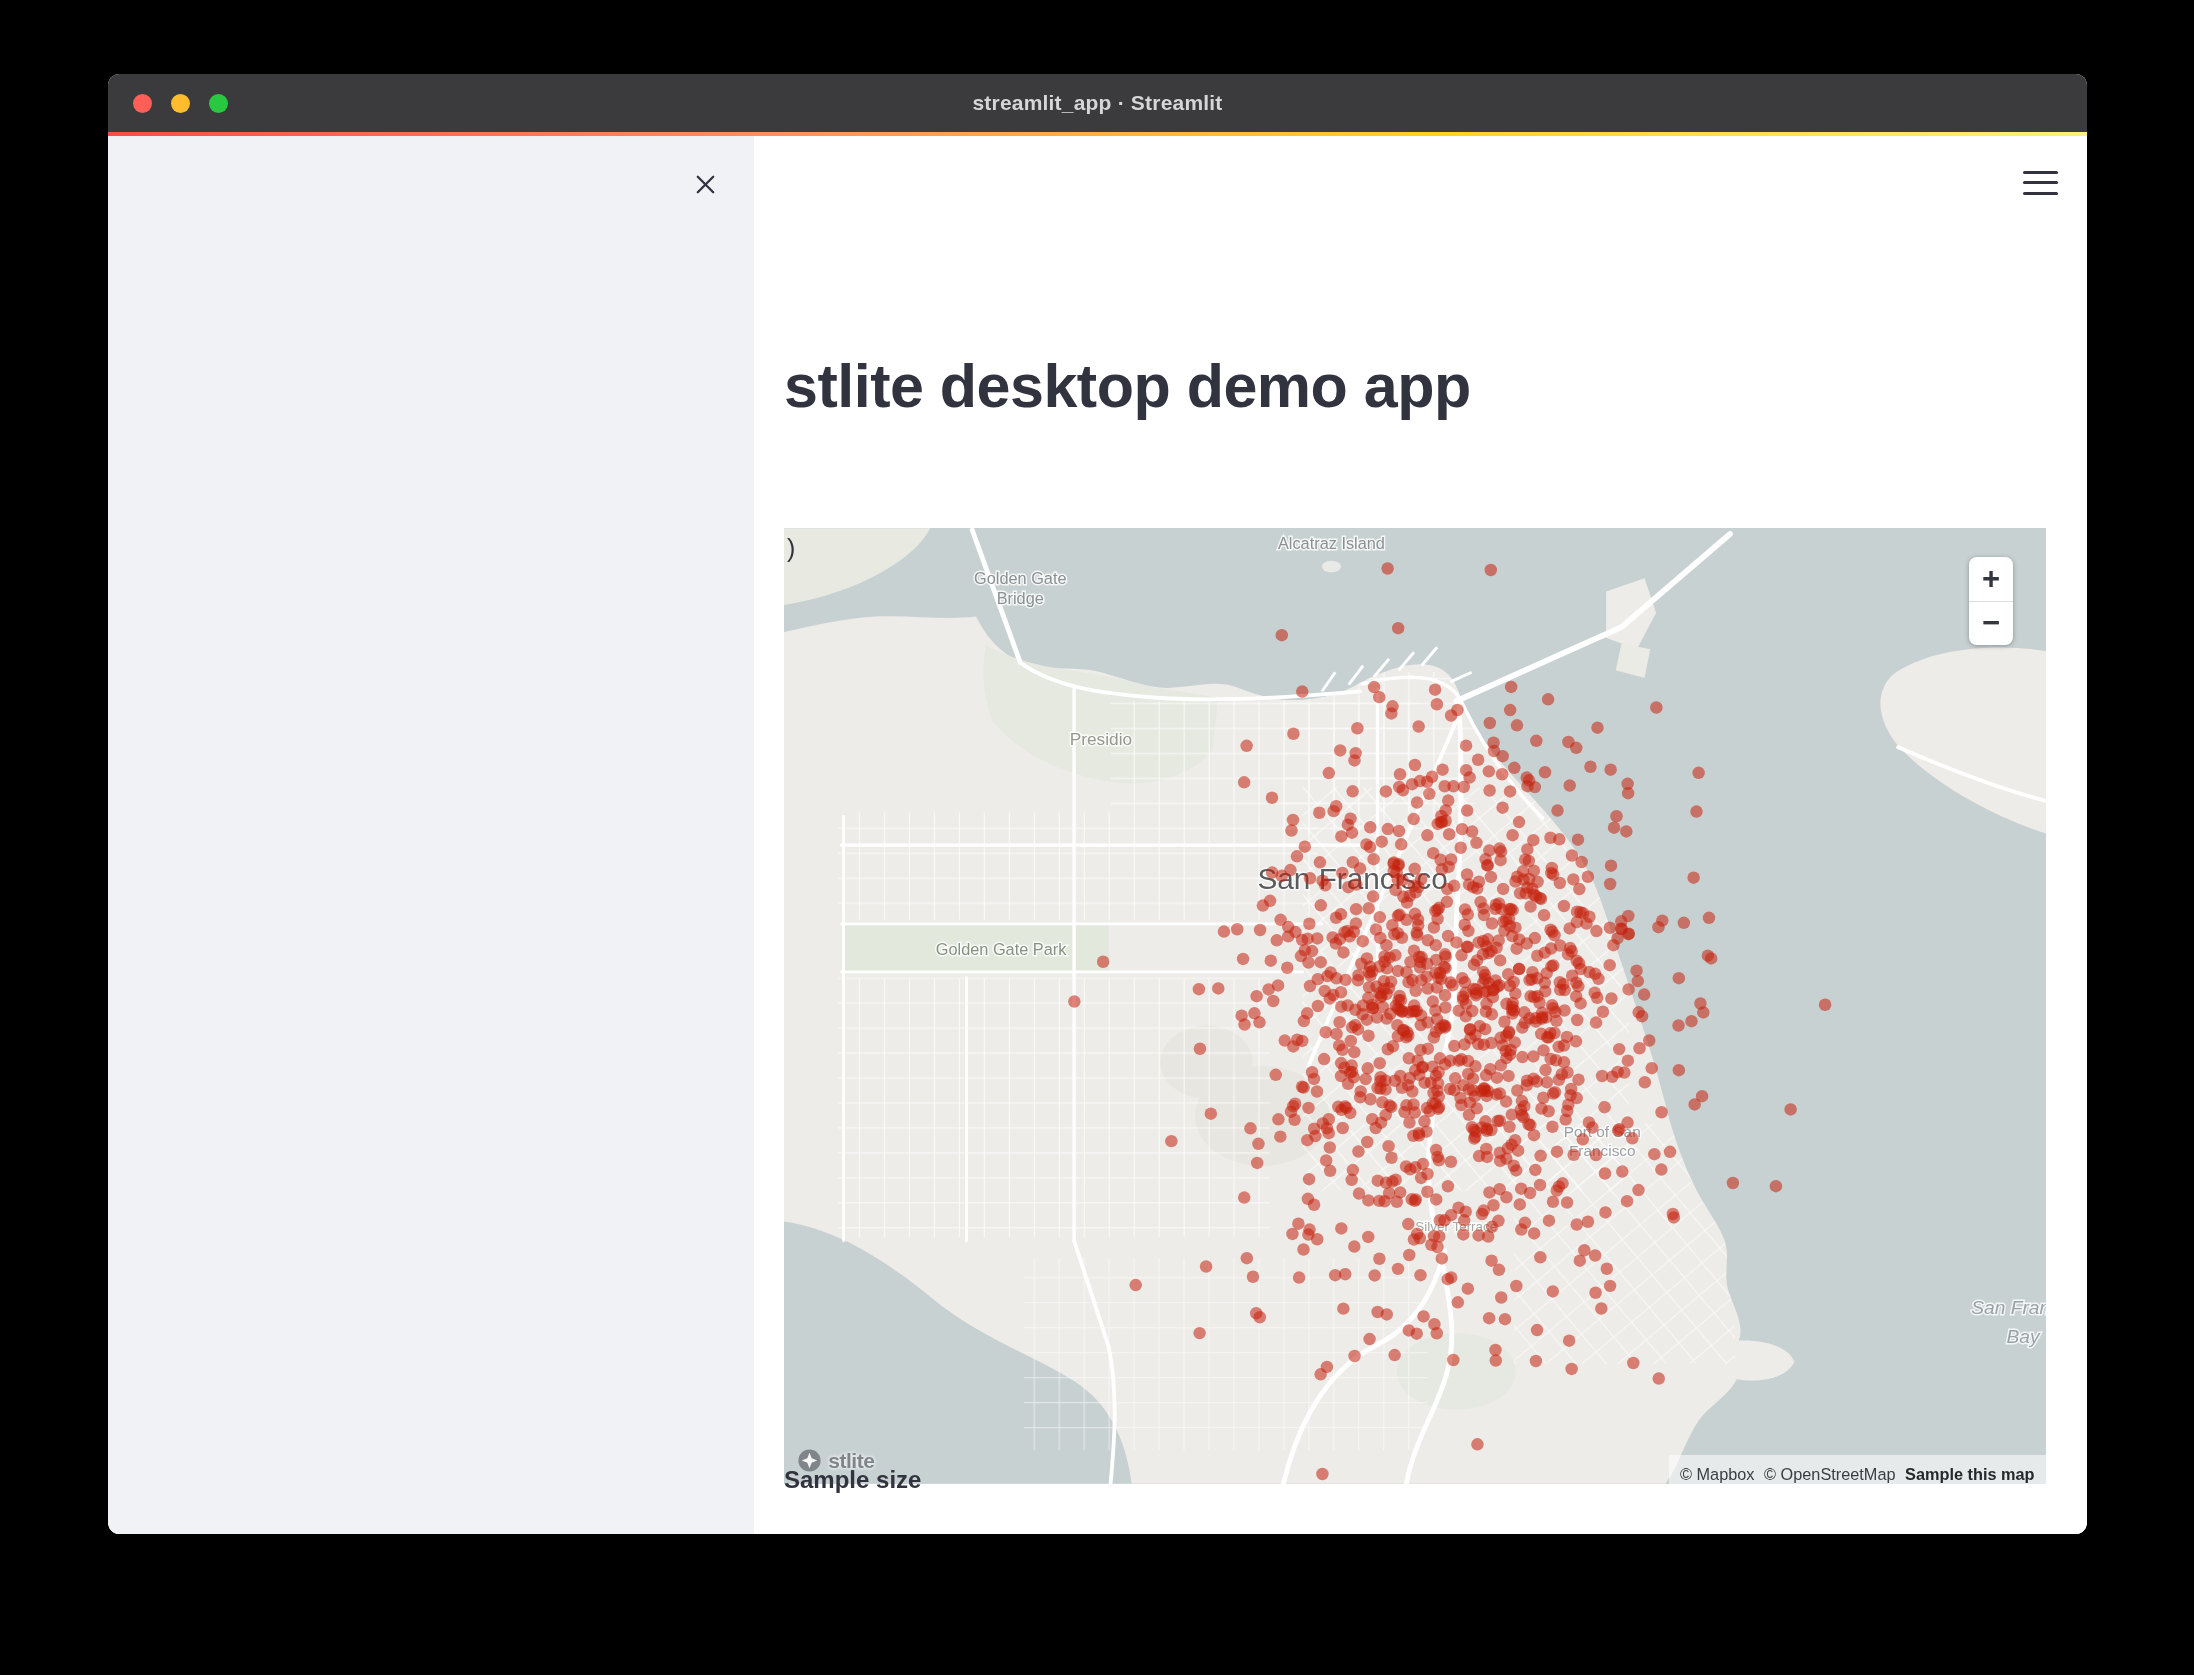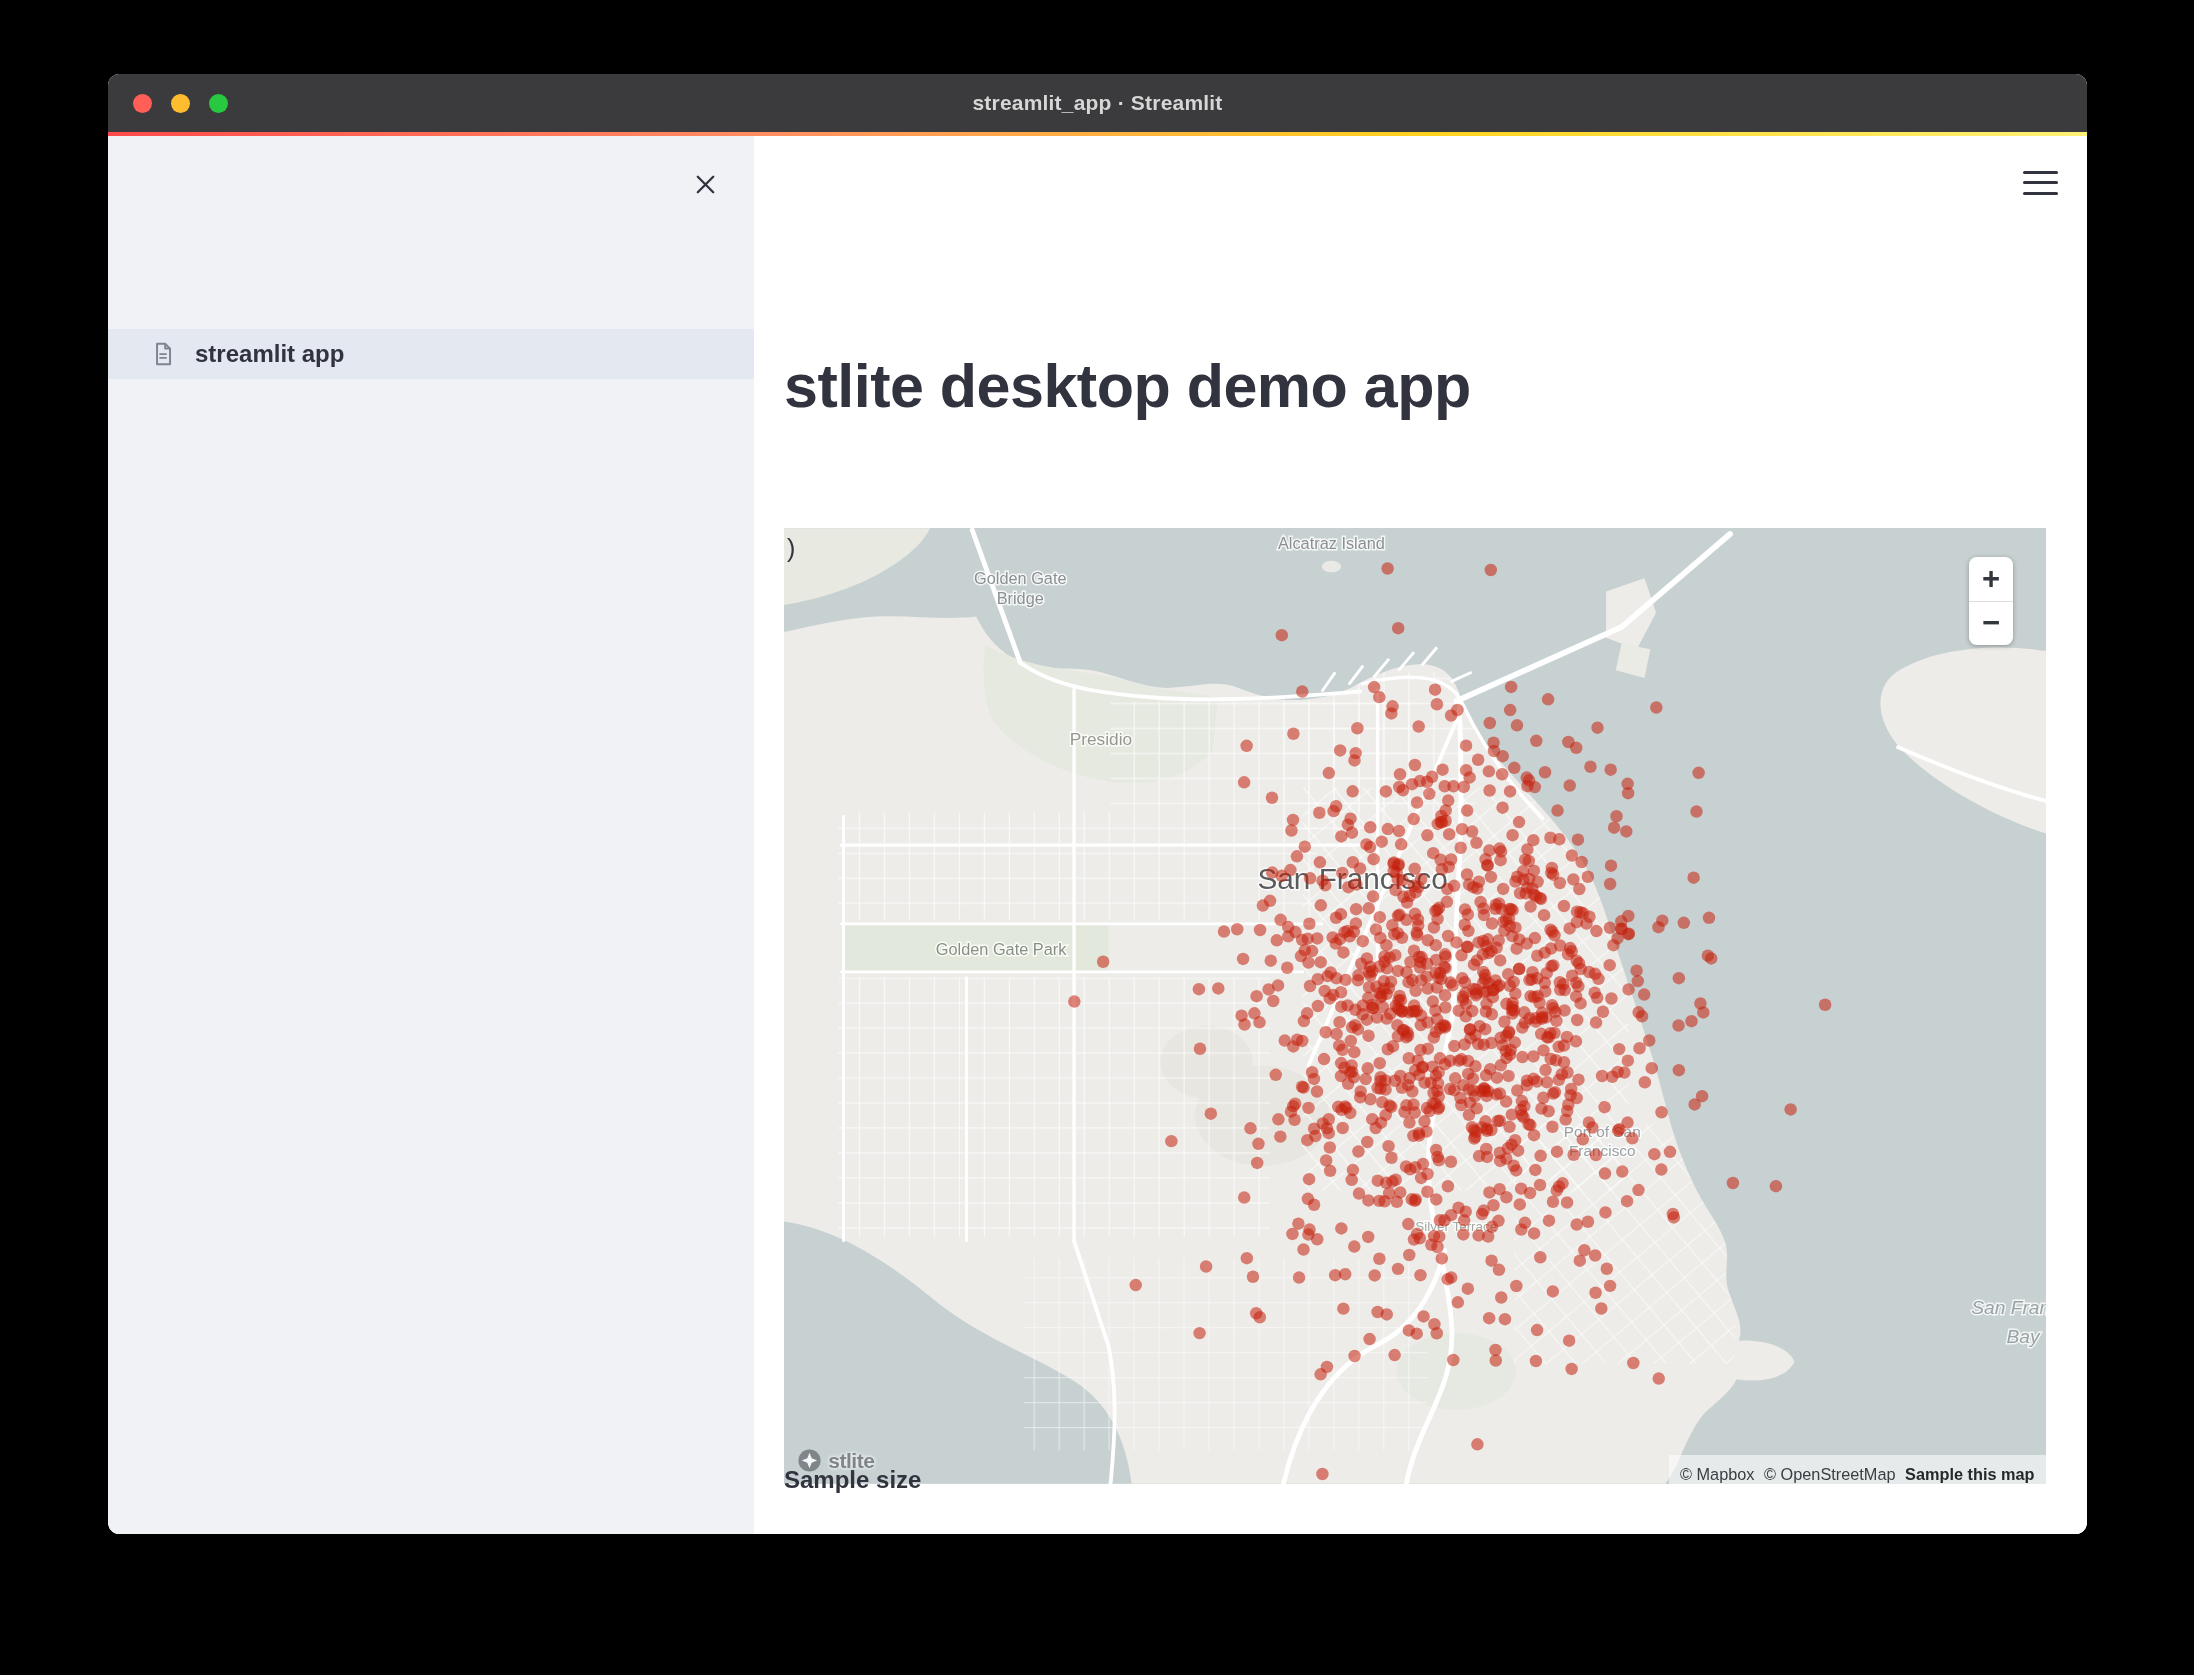--- a/index.html
+++ b/index.html
@@ -84,30 +84,20 @@
 
   <div class="content">
 
     <div class="sidebar">
       <div class="close-btn">
         <svg width="27" height="27" viewBox="0 0 28 28">
           <path d="M6 6 L22 22 M22 6 L6 22" stroke="#31333f" stroke-width="2.4" stroke-linecap="round"></path>
         </svg>
       </div>
       <div class="nav">
-        <div class="nav-item selected">
-          <span class="file-icon">
-            <svg width="26" height="26" viewBox="0 0 24 24">
-              <path d="M6.5 2.5 h7.5 l4.5 4.5 v14.5 h-12 z" fill="none" stroke="#7d8492" stroke-width="1.8" stroke-linejoin="round"></path>
-              <path d="M14 2.5 v4.5 h4.5" fill="none" stroke="#7d8492" stroke-width="1.8" stroke-linejoin="round"></path>
-              <path d="M9.3 12.2 h5.5 M9.3 15.6 h5.5" stroke="#7d8492" stroke-width="1.6" stroke-linecap="round"></path>
-            </svg>
-          </span>
-          <span>streamlit app</span>
-        </div>
       </div>
     </div>
 
     <div class="main">
 
       <div class="hamburger">
         <div></div>
         <div></div>
         <div></div>
       </div>

